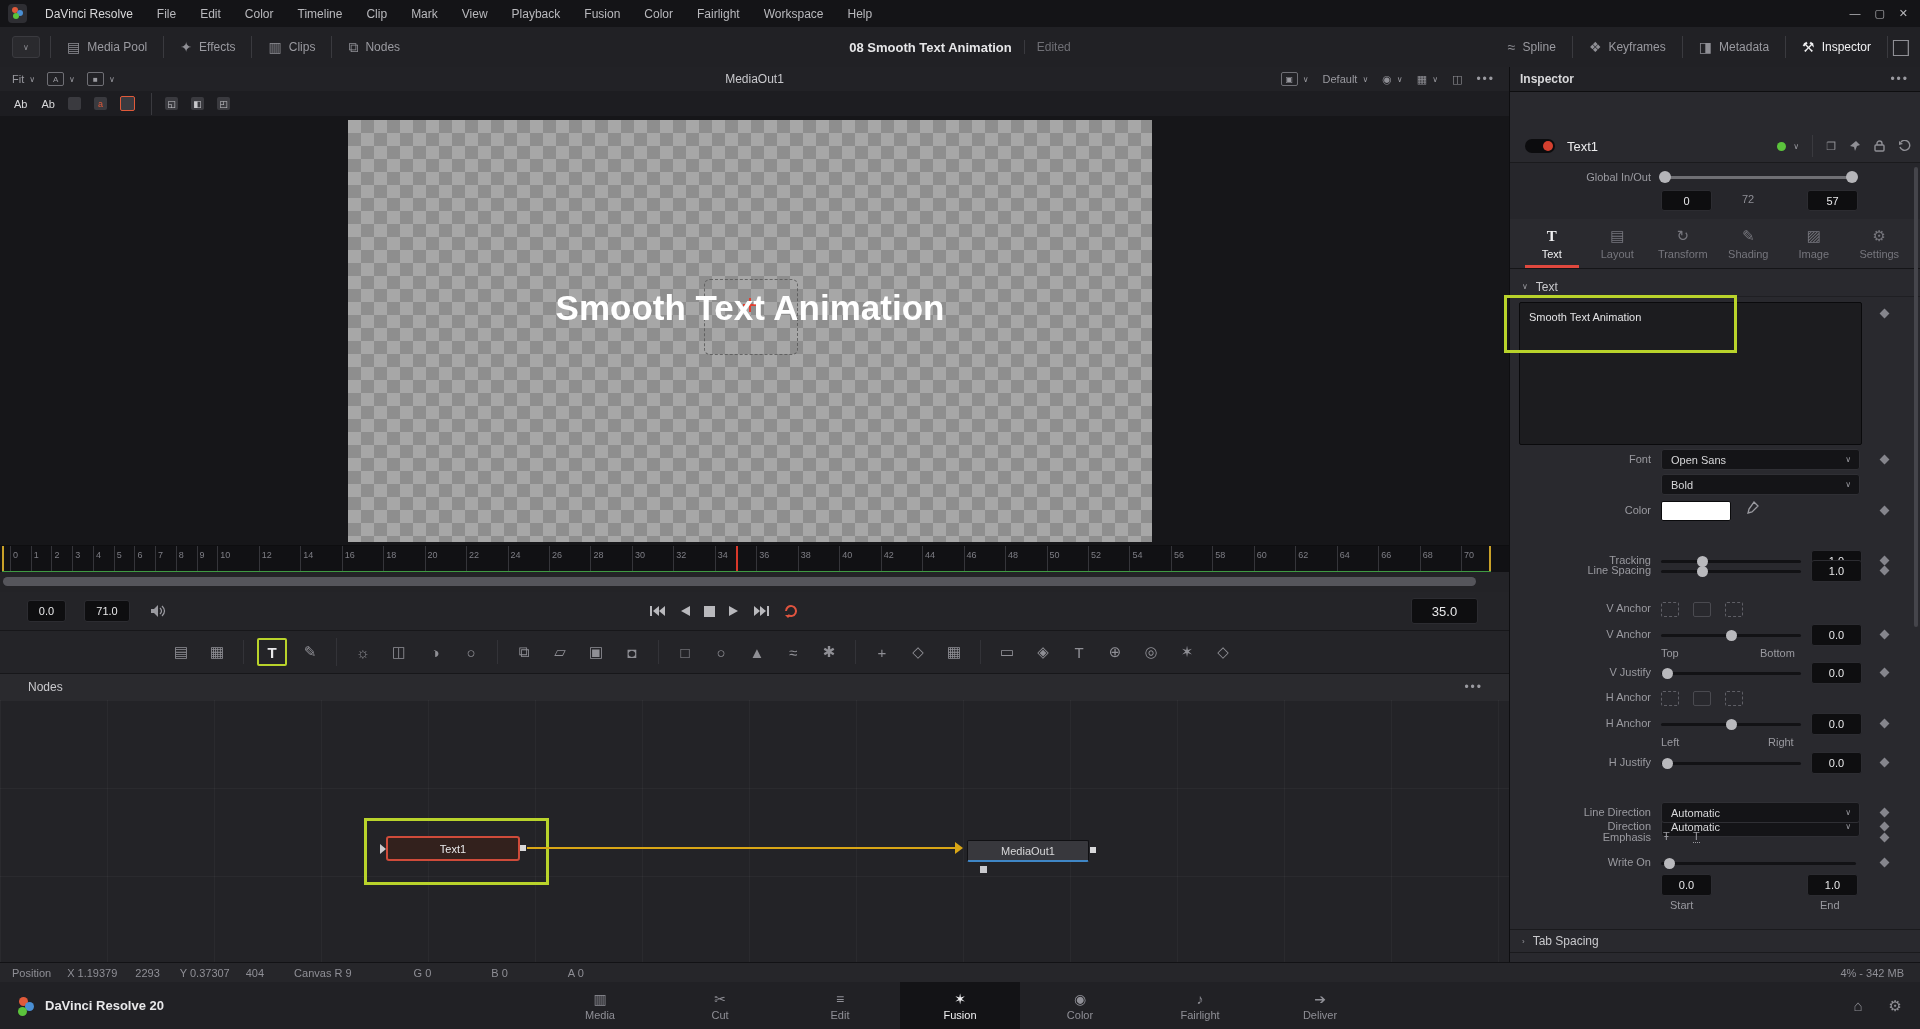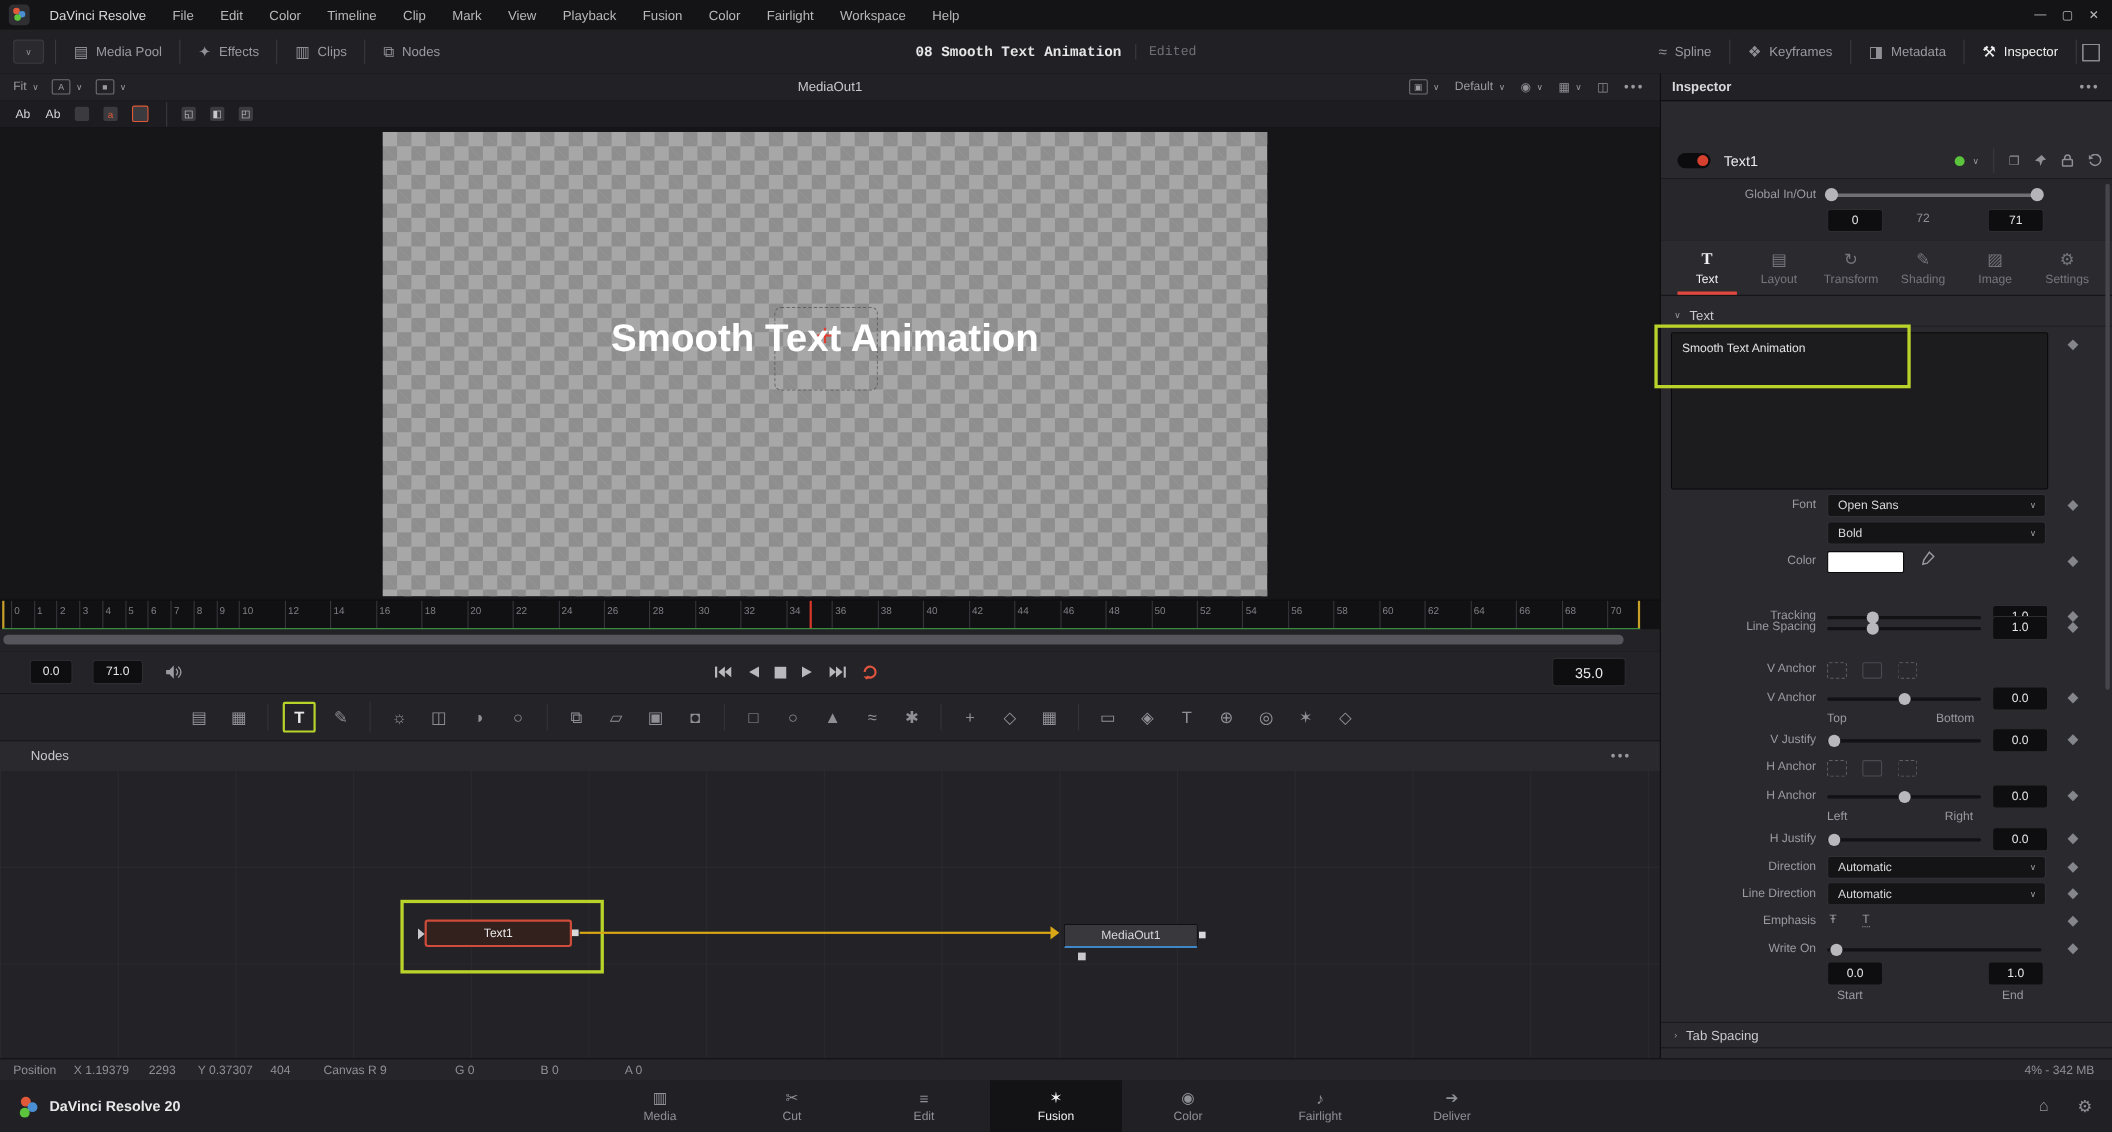--- a/index.html
+++ b/index.html
@@ -16,21 +16,21 @@
   #menubar .mi{padding:0 12px;cursor:default;}
   #logo{width:19px;height:19px;border-radius:4px;background:#2e2e33;margin:0 6px 0 8px;position:relative;}
   #logo i{position:absolute;width:6px;height:6px;border-radius:50%;}
   #winctl{margin-left:auto;display:flex;gap:14px;padding-right:12px;color:#b9b9bd;font-size:11px;}
   #topbar{left:0;top:27px;width:1920px;height:40px;background:#212125;border-bottom:1px solid #0e0e10;display:flex;align-items:center;font-size:12px;color:#9a9aa0;}
   .tbtn{display:flex;align-items:center;gap:7px;padding:0 16px;height:100%;}
   .tbtn .g{font-size:14px;}
   .vdiv{width:1px;height:22px;background:#3a3a3f;}
   #collapse-btn{width:26px;height:20px;margin:0 10px 0 12px;background:#2a2a2e;border:1px solid #3a3a3f;border-radius:3px;
       display:flex;align-items:center;justify-content:center;font-size:8px;color:#8f8f95;}
-  #title-wrap{position:absolute;left:0;top:27px;width:1920px;height:40px;display:flex;align-items:center;justify-content:center;pointer-events:none;font-family:Liberation Mono, monospace;}
+  #title-wrap{position:absolute;left:0;top:27px;width:1920px;height:40px;display:flex;align-items:center;justify-content:center;pointer-events:none;}
   #proj-title{font-size:13px;font-weight:bold;color:#e6e6e8;}
   #proj-edited{font-size:12px;color:#6f6f75;margin-left:12px;padding-left:12px;border-left:1px solid #3a3a3f;}
   #topbar-right{margin-left:auto;display:flex;align-items:center;height:100%;}
   #topbar-right .active{color:#f0f0f2;}
   
   #viewer-header{left:0;top:67px;width:1509px;height:24px;background:#222226;border-bottom:1px solid #0e0e10;display:flex;align-items:center;font-size:11px;}
   #viewer-name{position:absolute;left:0;width:1509px;text-align:center;font-size:12px;color:#c9c9cd;pointer-events:none;}
   .vh-btn{display:flex;align-items:center;margin-left:12px;color:#9a9aa0;}
   .mini-box{width:15px;height:12px;border:1px solid #6f6f75;border-radius:2px;display:inline-flex;align-items:center;justify-content:center;font-size:8px;color:#9a9aa0;}
   #viewer-header-right{margin-left:auto;display:flex;align-items:center;margin-right:14px;gap:14px;}
@@ -595,21 +595,21 @@
       </div>
     </div>
     <div id="global-row">
       <span class="lbl" style="top:8px">Global In/Out</span>
       <div class="gslider">
         <i class="h" style="left:-2px"></i>
         <i class="h" style="left:185px"></i>
       </div>
       <div class="num-box" style="position:absolute;left:151px;top:27px;width:49px;height:19px">0</div>
       <span class="sublbl" style="left:232px;top:30px;color:#8f8f96">72</span>
-      <div class="num-box" style="position:absolute;left:297px;top:27px;width:49px;height:19px">71</div>
+      <div class="num-box" style="position:absolute;left:297px;top:27px;width:49px;height:19px">57</div>
     </div>
     <div id="cat-tabs">
         <div class="cat active">
           <span class="cg" style="font-family: &quot;Liberation Serif&quot;, &quot;DejaVu Serif&quot;, serif; font-weight: bold;">T</span>
           <span class="cl">Text</span>
         </div>
         <div class="cat">
           <span class="cg">▤</span>
           <span class="cl">Layout</span>
         </div>
@@ -719,21 +719,21 @@
       <span class="sublbl" style="left:258px;top:24px">Right</span>
     </div>
     <div class="irow" style="top:684px">
       <span class="lbl">H Justify</span>
       <div class="slider" style="left:151px;width:140px">
           <i class="h" style="left:4%"></i>
         </div>
       <div class="num-box">0.0</div>
       <span class="diamond"></span>
     </div>
-    <div class="irow" style="top:710px">
+    <div class="irow" style="top:748px">
       <span class="lbl">Direction</span>
       <div class="dd">
         <span>Automatic</span>
         <span class="chev">∨</span>
       </div>
       <span class="diamond"></span>
     </div>
     <div class="irow" style="top:734px">
       <span class="lbl">Line Direction</span>
       <div class="dd">

